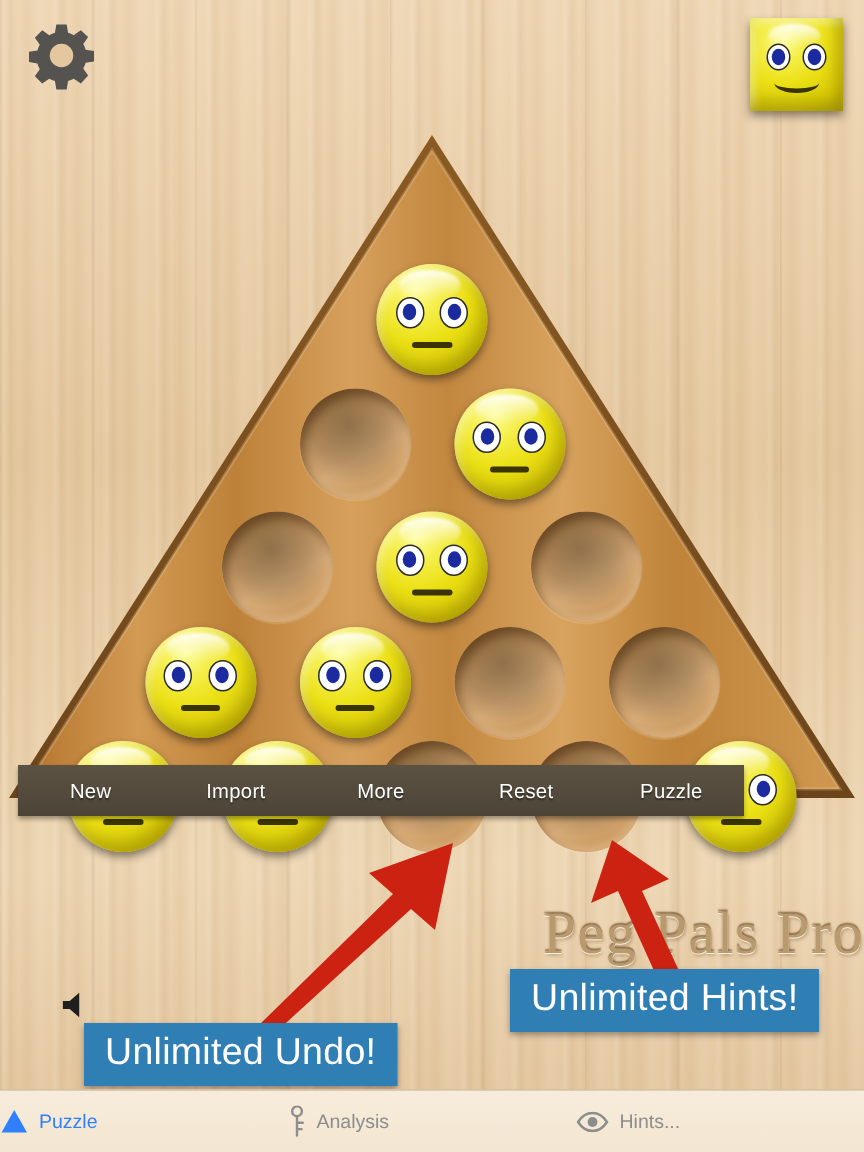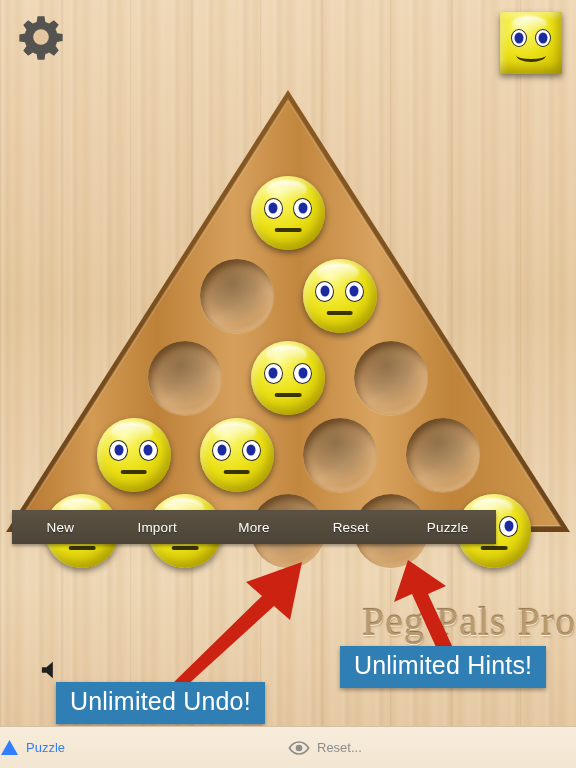--- a/index.html
+++ b/index.html
@@ -358,22 +358,31 @@
       <div class="tab active">
         <span>
           <svg class="tab-ico" width="19" height="17" viewBox="0 0 20 18">
             <polygon points="10,1 19,17 1,17" fill="#2f7fff"></polygon>
           </svg>
         </span>
         <span class="tab-label">Puzzle</span>
       </div>
       <div class="tab">
         <span>
+          <svg class="tab-ico" width="12" height="21" viewBox="0 0 12 22">
+            <circle cx="6" cy="4" r="3.4" fill="none" stroke="#8d8d8d" stroke-width="1.7"></circle>
+            <path d="M6 7.4V21 M6 12h4 M6 16.5h3.2" fill="none" stroke="#8d8d8d" stroke-width="1.7" stroke-linecap="round"></path>
+          </svg>
+        </span>
+        <span class="tab-label">Analysis</span>
+      </div>
+      <div class="tab">
+        <span>
           <svg class="tab-ico" width="22" height="14" viewBox="0 0 24 15">
             <path d="M1.5 7.5C5 2 8.5 1 12 1s7 1 10.5 6.5C19 13 15.5 14 12 14S5 13 1.5 7.5z" fill="none" stroke="#8d8d8d" stroke-width="1.8"></path>
             <circle cx="12" cy="7.5" r="3.6" fill="#8d8d8d"></circle>
           </svg>
         </span>
-        <span class="tab-label">Reset...</span>
+        <span class="tab-label">Hints...</span>
       </div>
     </div>
 
 </div>
 
 </body></html>

